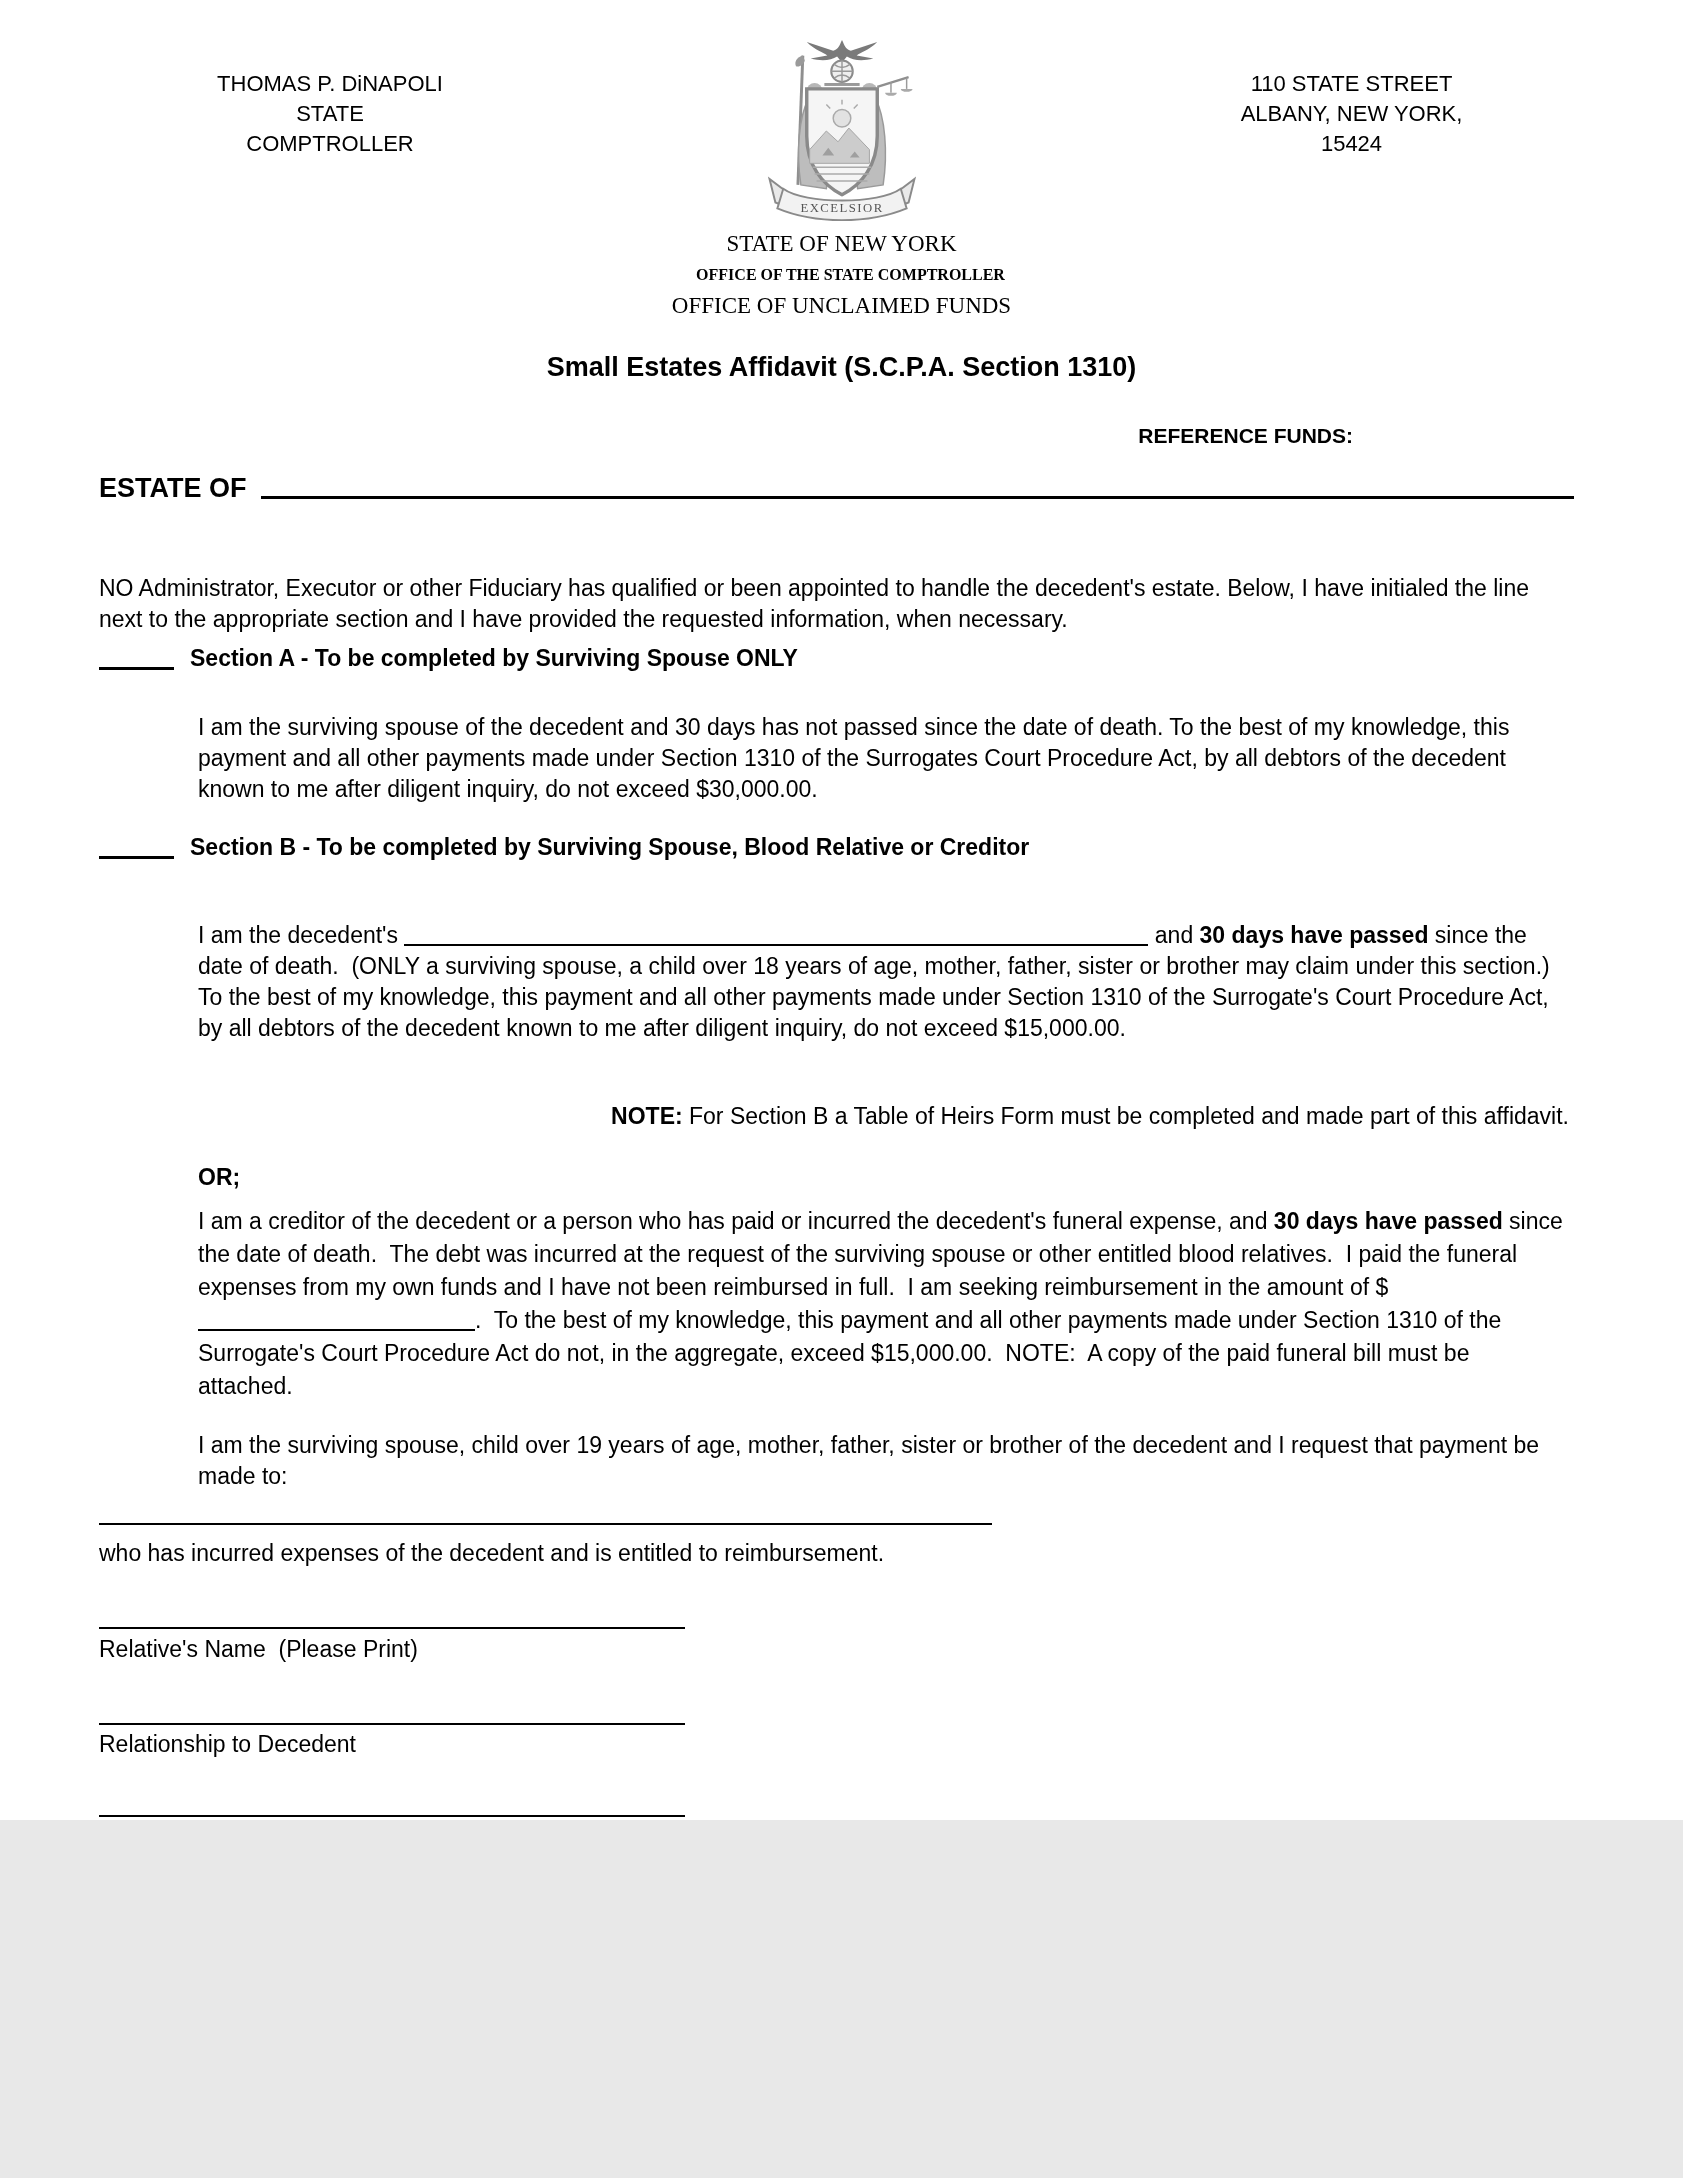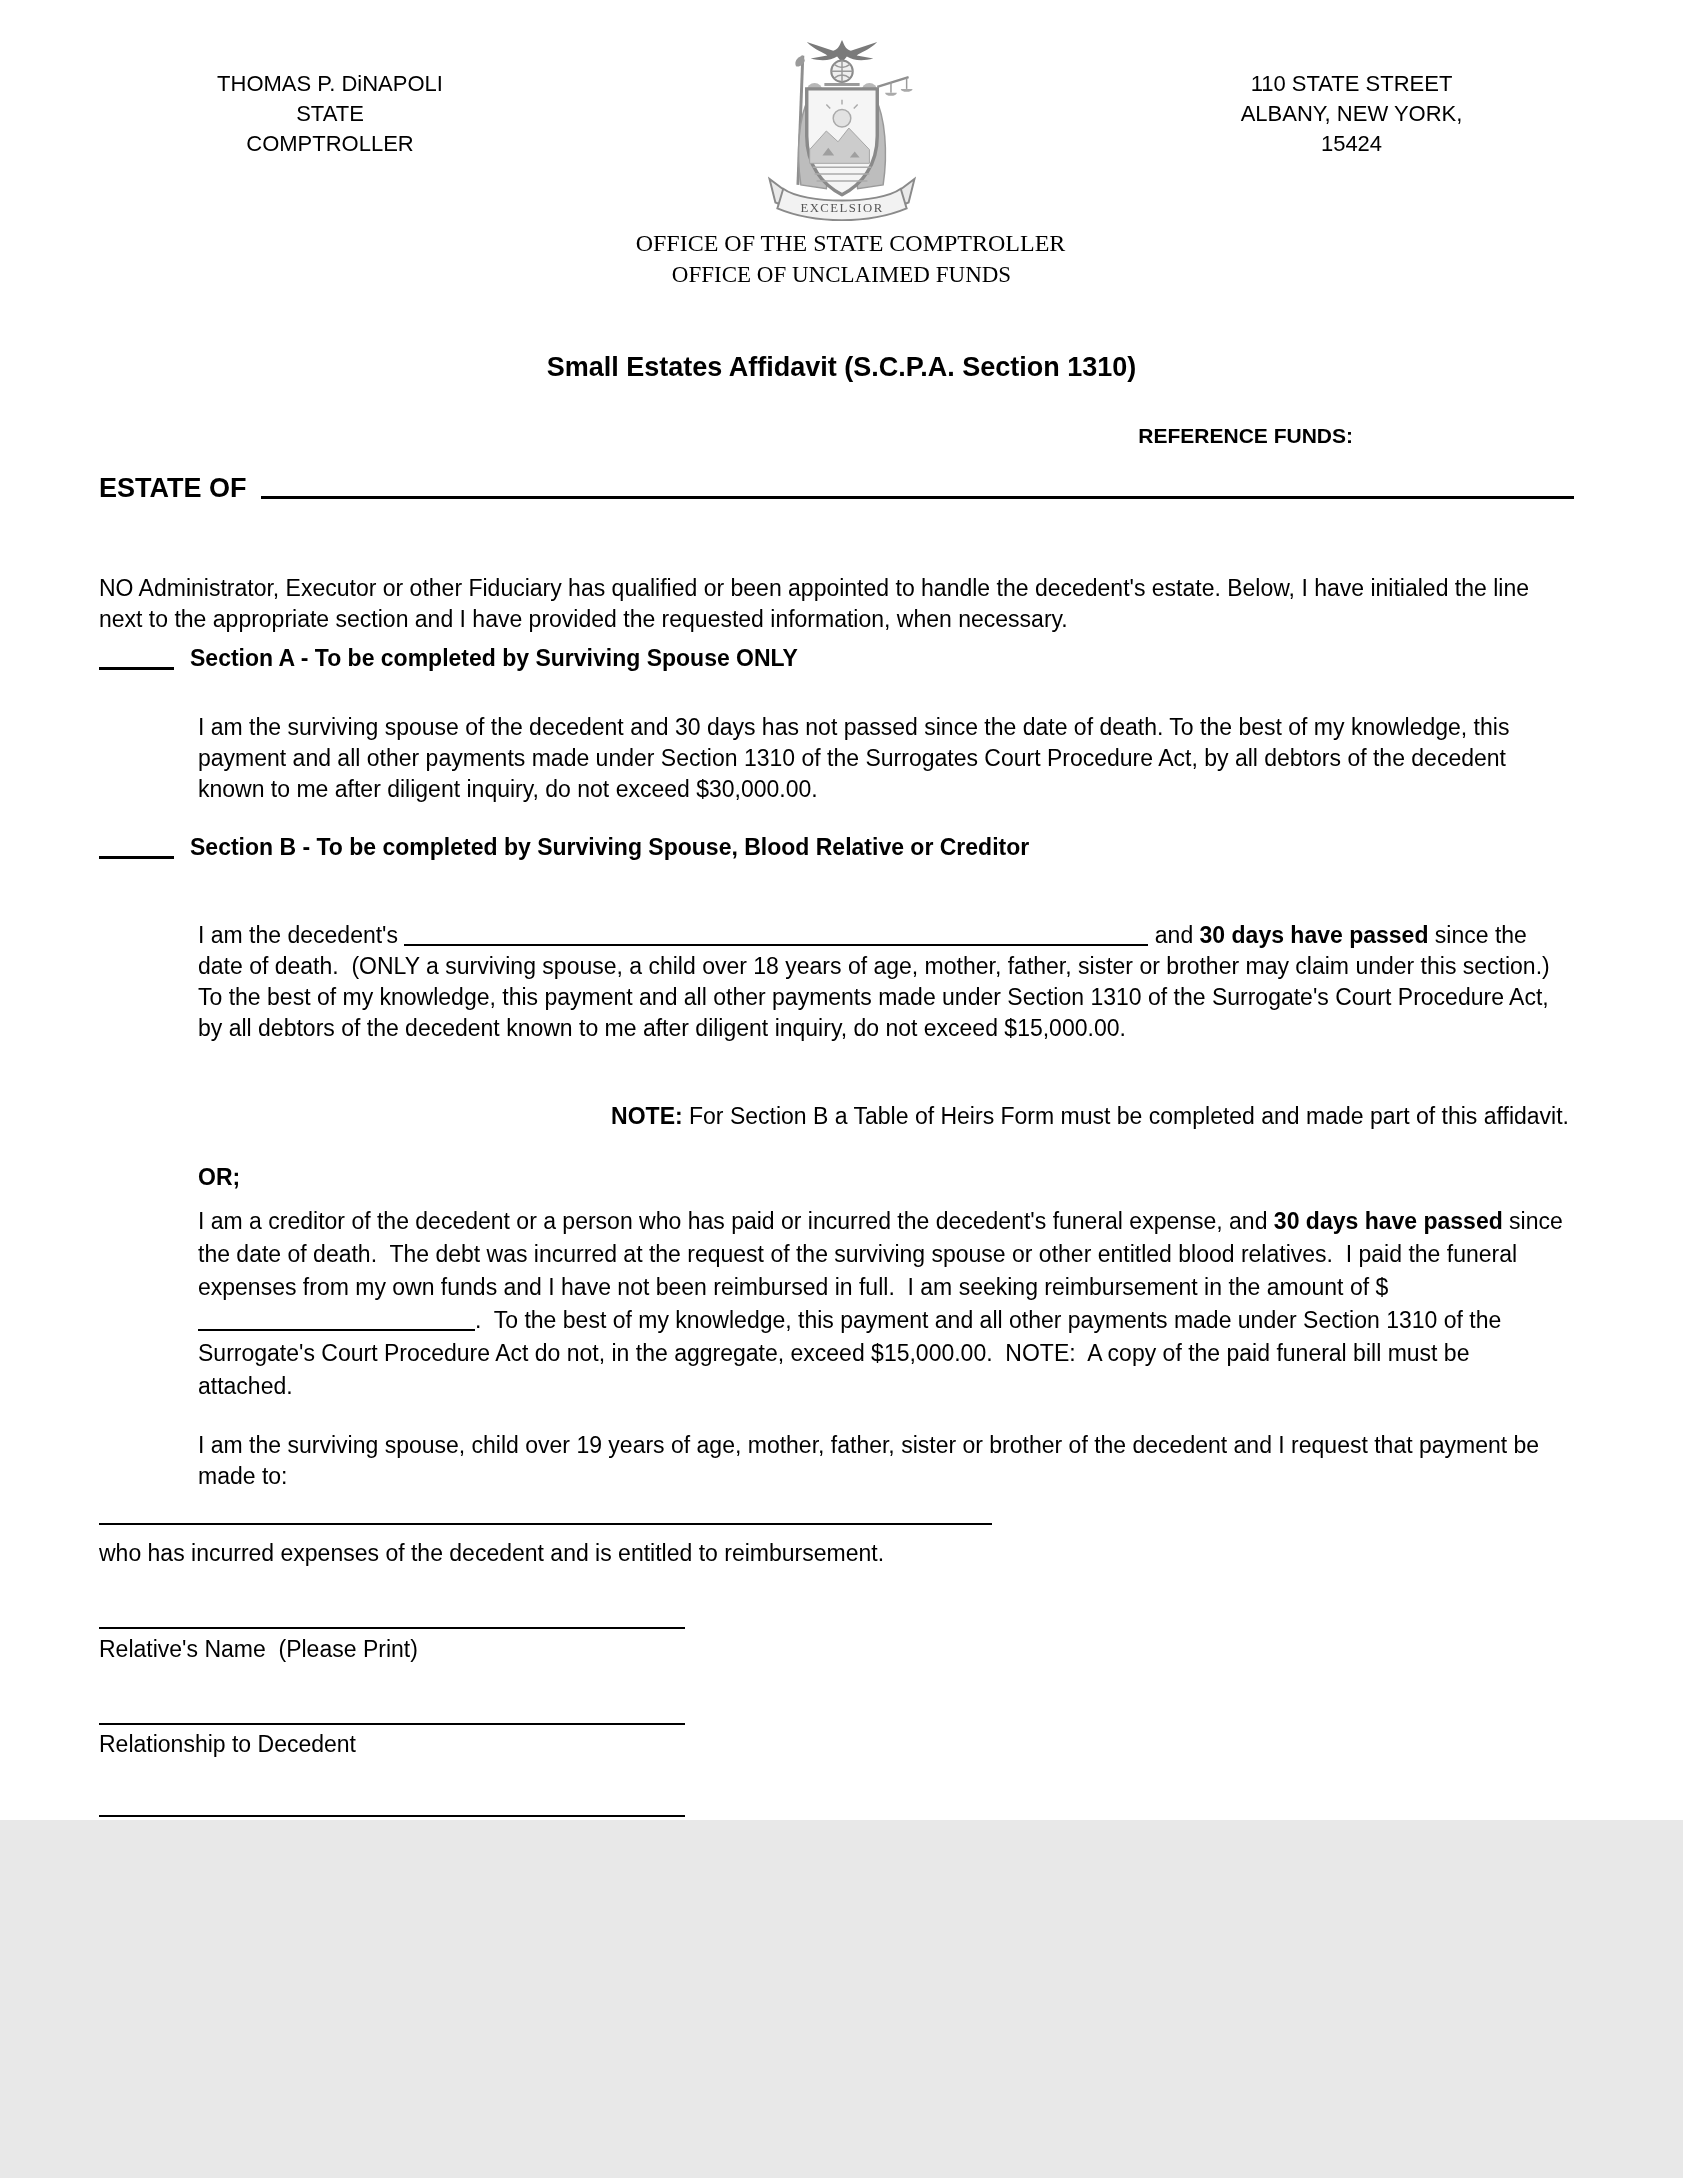--- a/index.html
+++ b/index.html
@@ -14,21 +14,21 @@
   .abs{position:absolute;}
   .pre{white-space:pre-wrap;}
 
   
   .hdr-left{left:216px;top:69px;width:228px;text-align:center;font-size:22px;line-height:30px;}
   .hdr-right{left:1213px;top:69px;width:277px;text-align:center;font-size:22px;line-height:30px;}
   .seal{left:744px;top:36px;}
 
   .org-block{left:0;top:228px;width:1683px;text-align:center;font-family:"Liberation Serif",serif;line-height:31px;}
   .org1,.org3{font-size:23px;}
-  .org2{font-size:24px;font-weight:normal;padding-left:18px;}
+  .org2{font-size:16px;font-weight:bold;padding-left:18px;}
 
   .doc-title{left:0;top:352px;width:1683px;text-align:center;font-size:27px;font-weight:bold;}
   .ref-num{right:330px;top:424px;font-size:21px;font-weight:bold;}
 
   
   .estate-row{left:99px;top:473px;width:1475px;display:flex;align-items:flex-end;}
   .estate-label{font-size:27px;font-weight:bold;white-space:pre;}
   .estate-line{flex:1;border-bottom:3px solid #000;margin-left:14px;margin-bottom:5px;height:10px;}
 
   .intro{left:99px;top:550px;width:1445px;font-size:23px;line-height:31px;}
@@ -108,20 +108,21 @@
     <path d="M40 156 C62 172 138 172 160 156 L166 176 C128 192 72 192 34 176 Z" fill="#f2f2f2" stroke="#8a8a8a" stroke-width="2"></path>
     <text x="100" y="180" text-anchor="middle" font-family="Liberation Serif, serif" font-size="13" letter-spacing="1.5" fill="#555">EXCELSIOR</text>
   </svg>
 
   <div class="abs hdr-right">
     <div>110 STATE STREET</div>
     <div>ALBANY, NEW YORK, 15424</div>
   </div>
 
   <div class="abs org-block">
+    <div class="org1">STATE OF NEW YORK</div>
     <div class="org2">OFFICE OF THE STATE COMPTROLLER</div>
     <div class="org3">OFFICE OF UNCLAIMED FUNDS</div>
   </div>
 
   <div class="abs doc-title">Small Estates Affidavit (S.C.P.A. Section 1310)</div>
 
   <div class="abs ref-num">REFERENCE FUNDS:</div>
 
   <div class="abs estate-row">
     <span class="estate-label">ESTATE OF</span>

